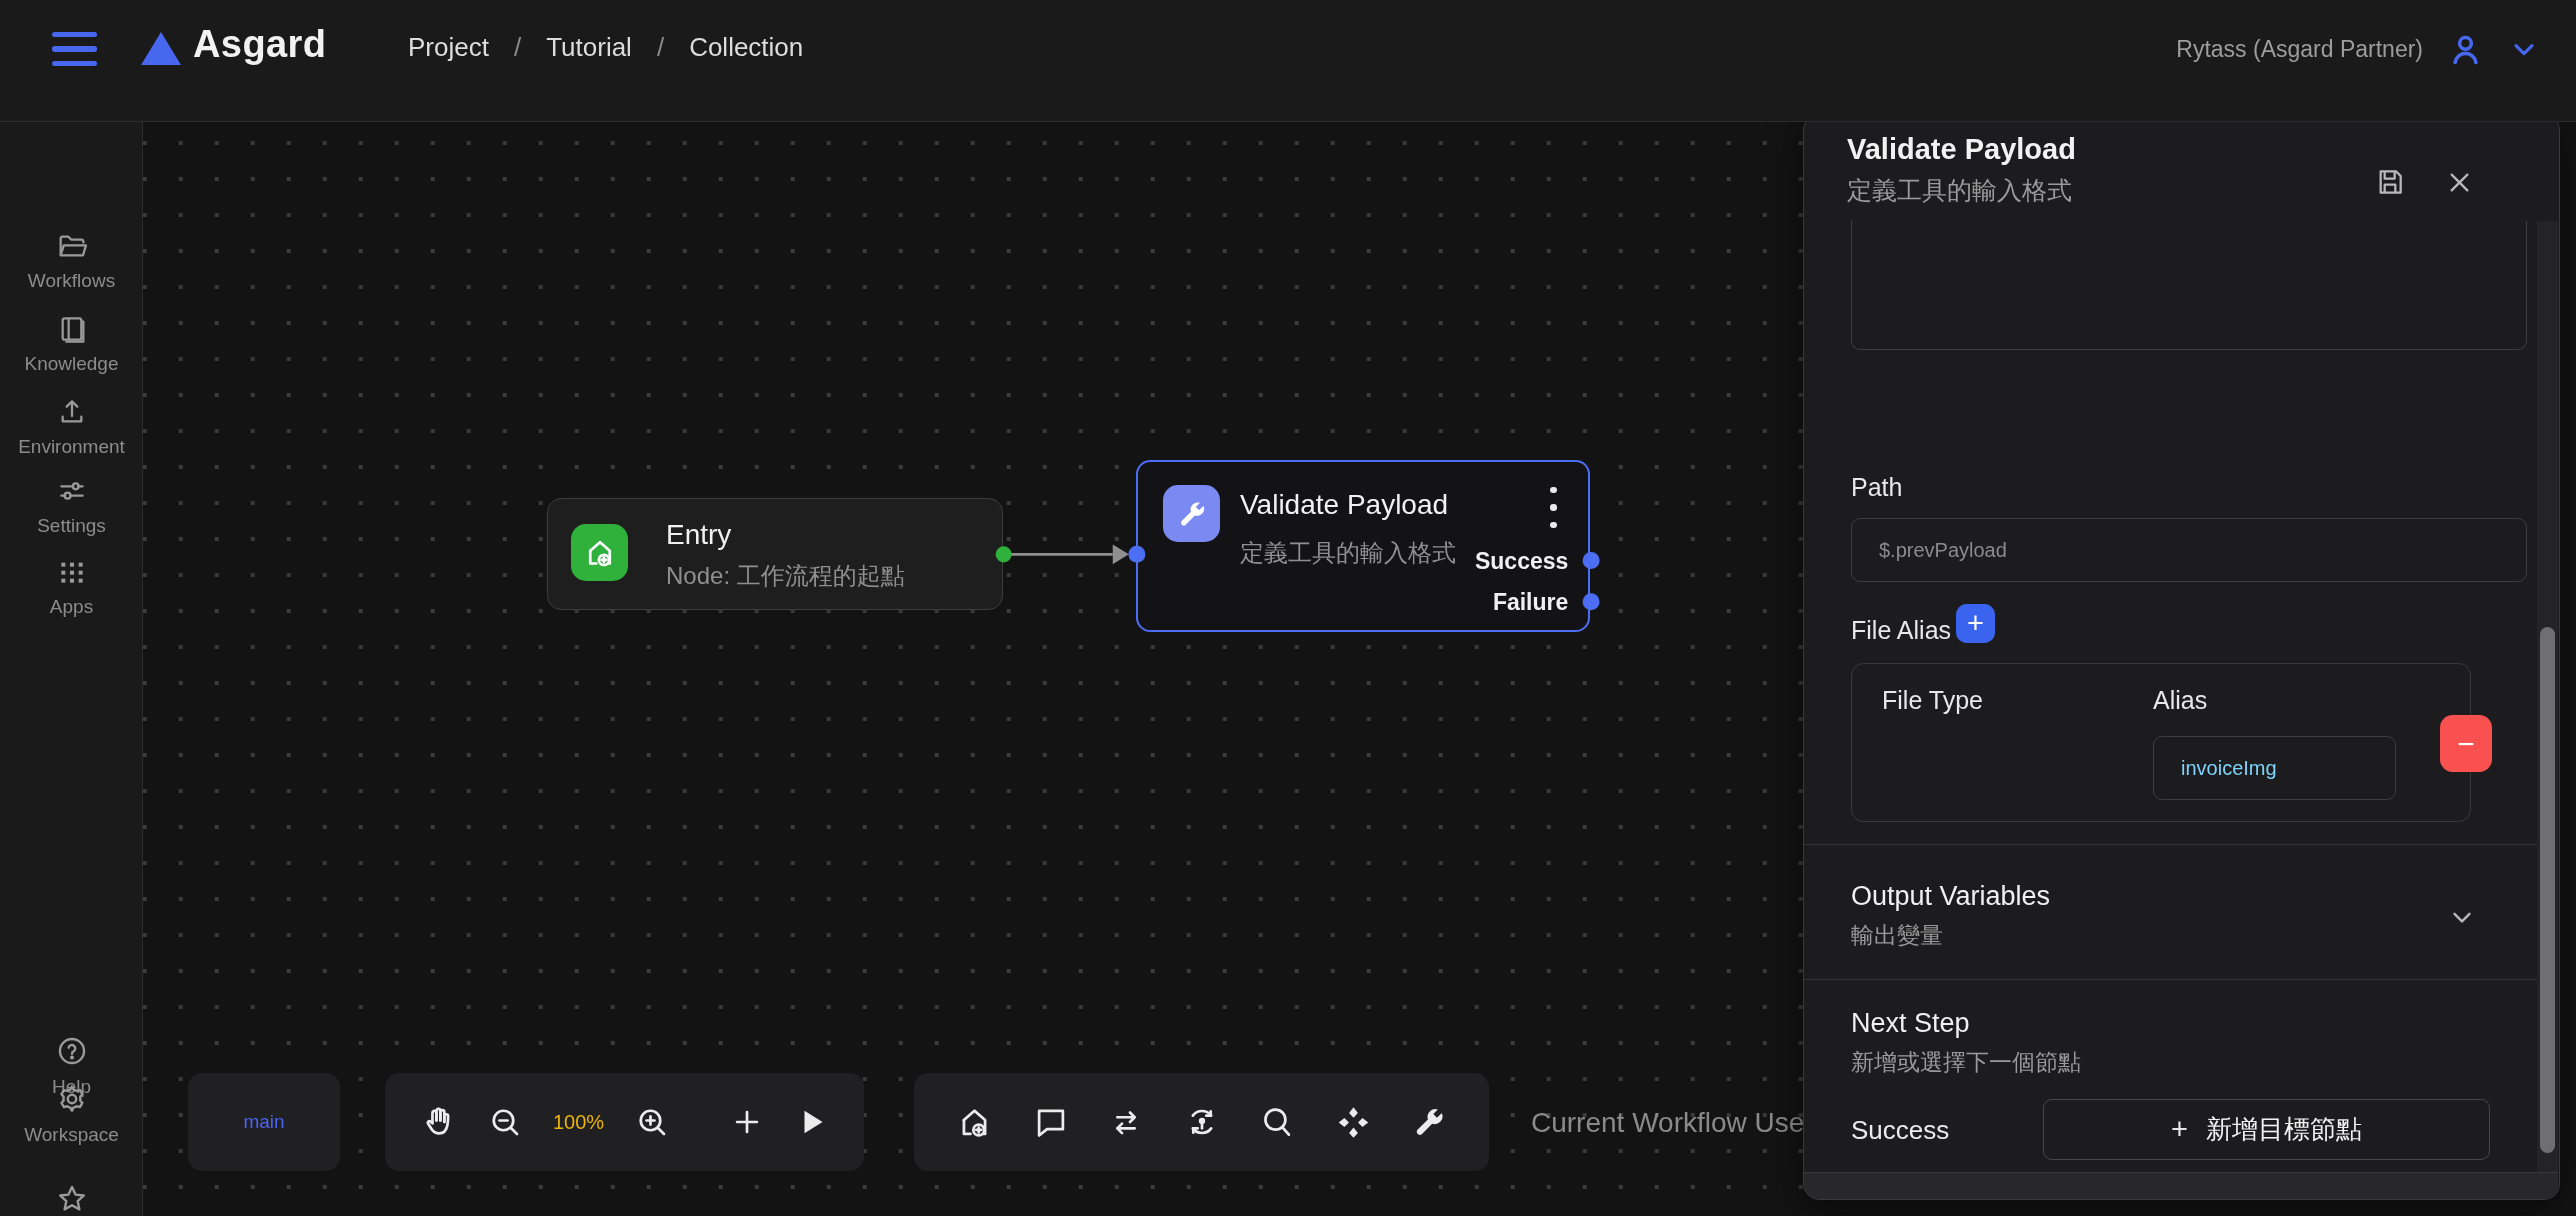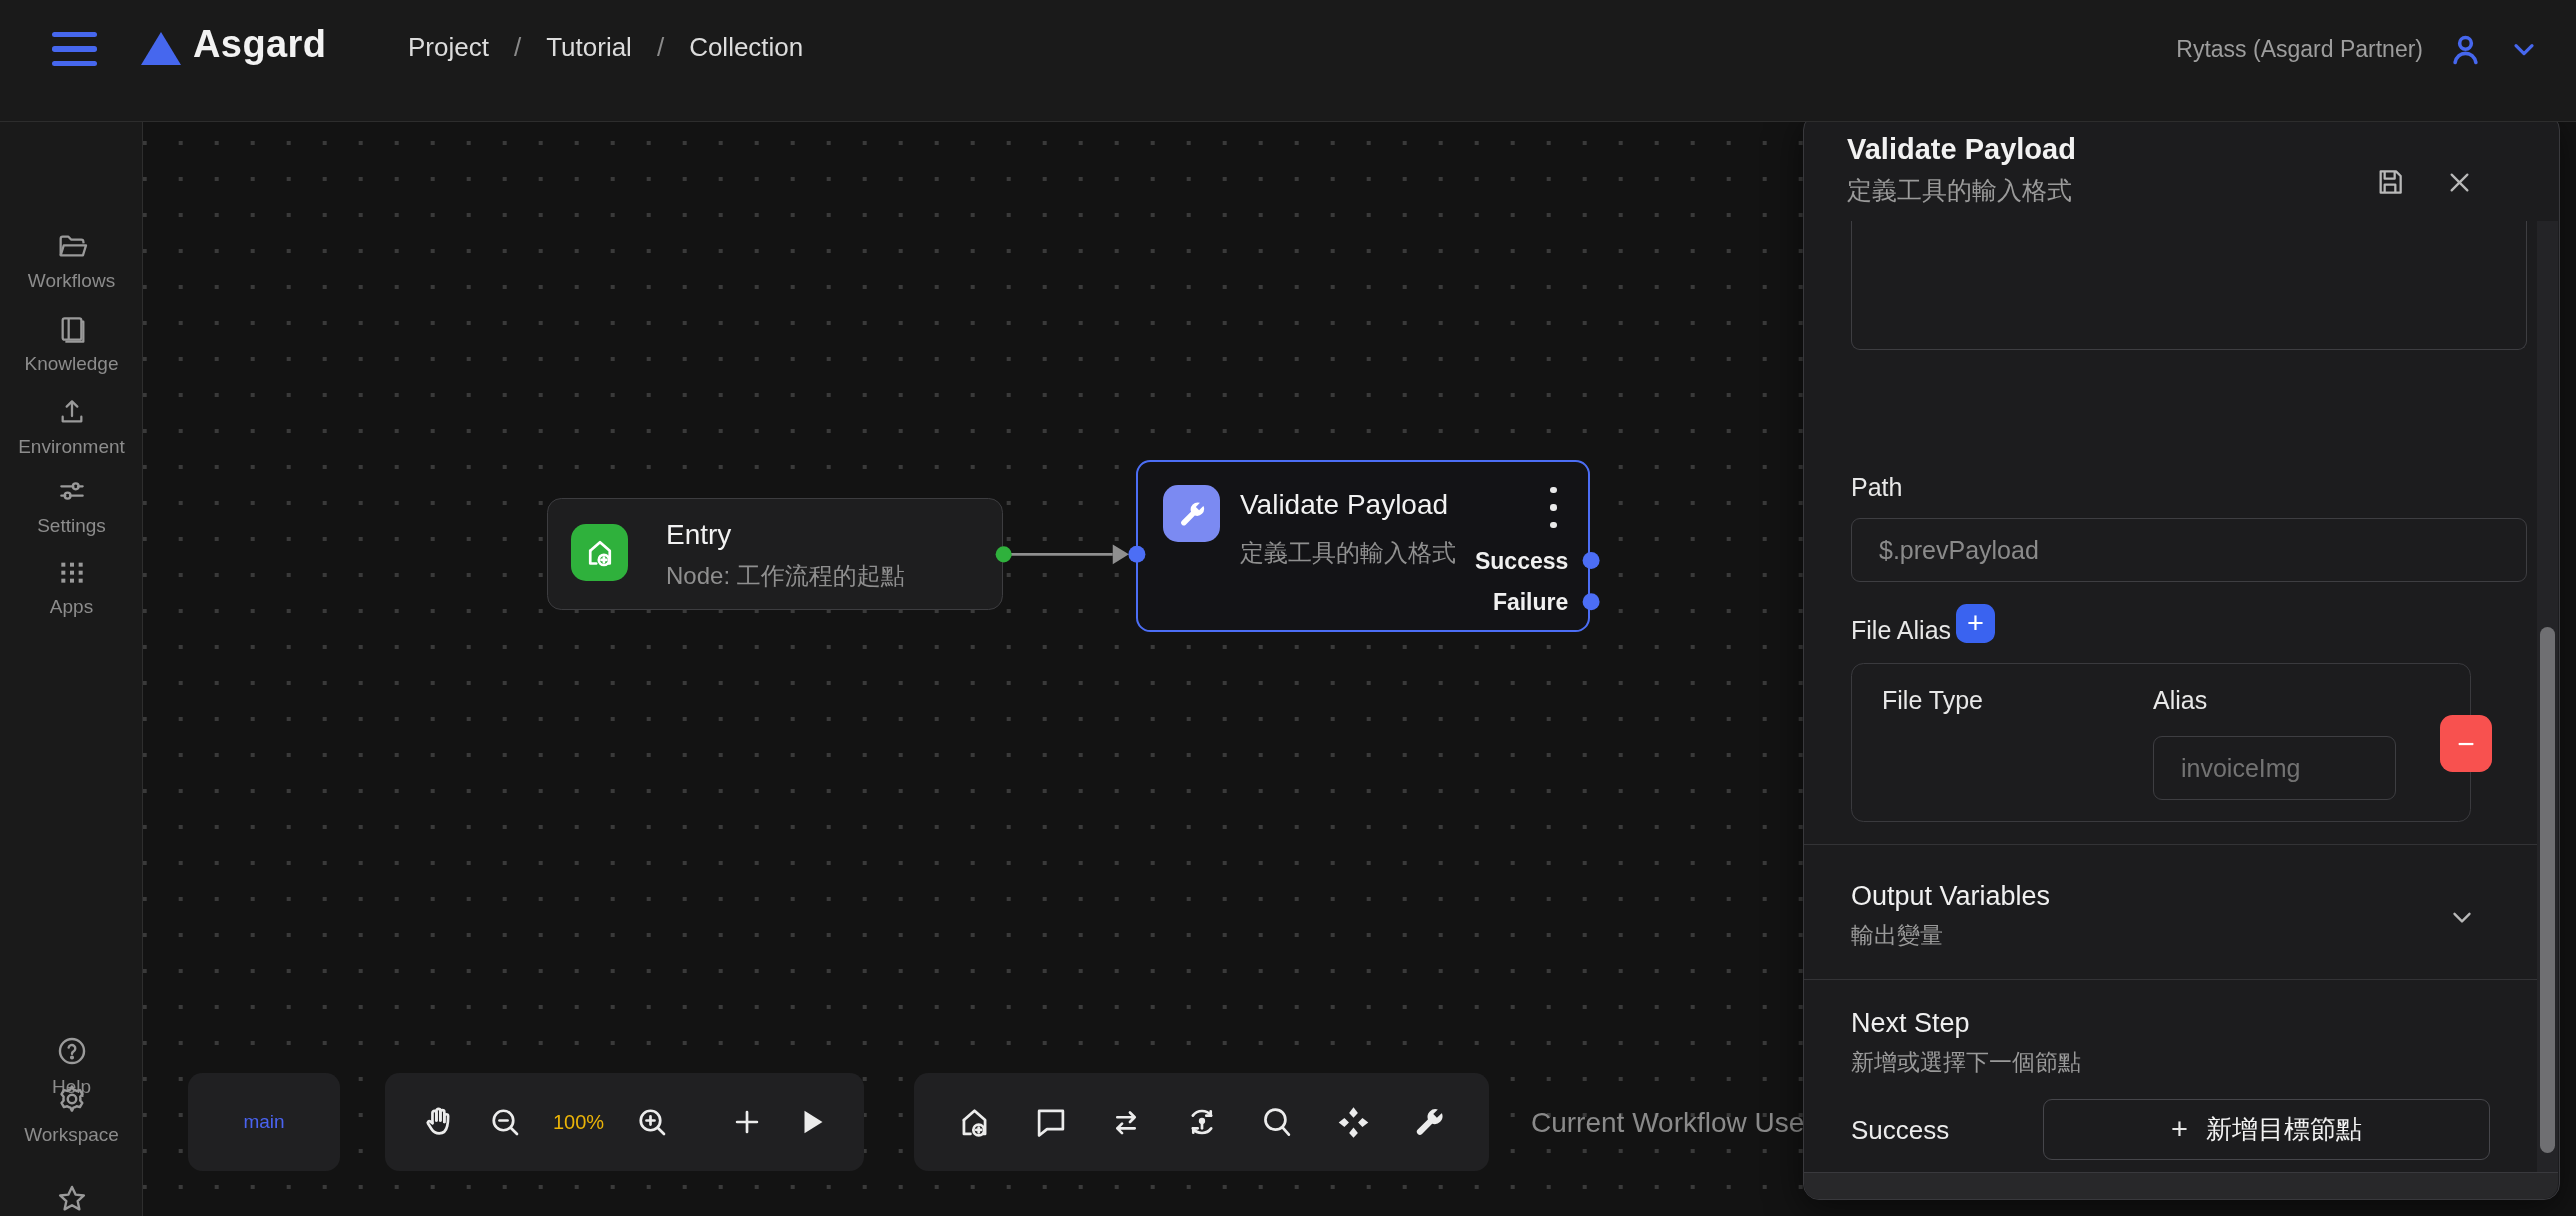--- a/index.html
+++ b/index.html
@@ -70,21 +70,21 @@
   .panel-sub { position:absolute; left:43px; top:59px; font-size:25px; color:#9a9a9a; }
   .hicon { position:absolute; top:50px; width:34px; height:34px; display:flex; align-items:center;
            justify-content:center; color:#b9b9b9; cursor:pointer; }
   .panel-body { position:absolute; left:0; top:106px; width:754px; height:953px; overflow:hidden; }
 
   .cutbox { position:absolute; left:47px; top:0px; width:676px; height:129px;
             border-left:1.3px solid #3e3e42; border-right:1.3px solid #3e3e42;
             border-bottom:1.3px solid #3e3e42; border-radius:0 0 9px 9px; }
   .flabel { position:absolute; font-size:25px; color:#e8e8e8; }
   .field { position:absolute; background:transparent; border:1.3px solid #3e3e42; border-radius:9px;
-           color:#737373; font-size:25px; font-family:"Liberation Sans",sans-serif; padding:0 27px; outline:none; }
+           color:#7dd3fc; font-size:20px; font-family:"Liberation Sans",sans-serif; padding:0 27px; outline:none; }
   .field::placeholder { color:#8b8b8b; }
   .plus-btn { position:absolute; left:152px; top:286px; width:39px; height:39px; border-radius:10.7px;
               background:#3a63f0; color:#fff; font-size:29px; display:flex; align-items:center;
               justify-content:center; cursor:pointer; }
   .alias-card { position:absolute; left:47px; top:336px; width:620px; height:159px;
                 border:1.3px solid #3a3a3e; border-radius:12.5px; }
   .selectbox { position:absolute; left:30px; top:72px; width:247px; height:64px; border:1.3px solid #3e3e42;
                border-radius:9px; display:flex; align-items:center; justify-content:space-between;
                padding:0 21.5px 0 27px; color:#f0f0f0; font-size:25px; cursor:pointer; }
   .remove-btn { position:absolute; left:636px; top:388px; width:52px; height:57px; border-radius:12.5px;

